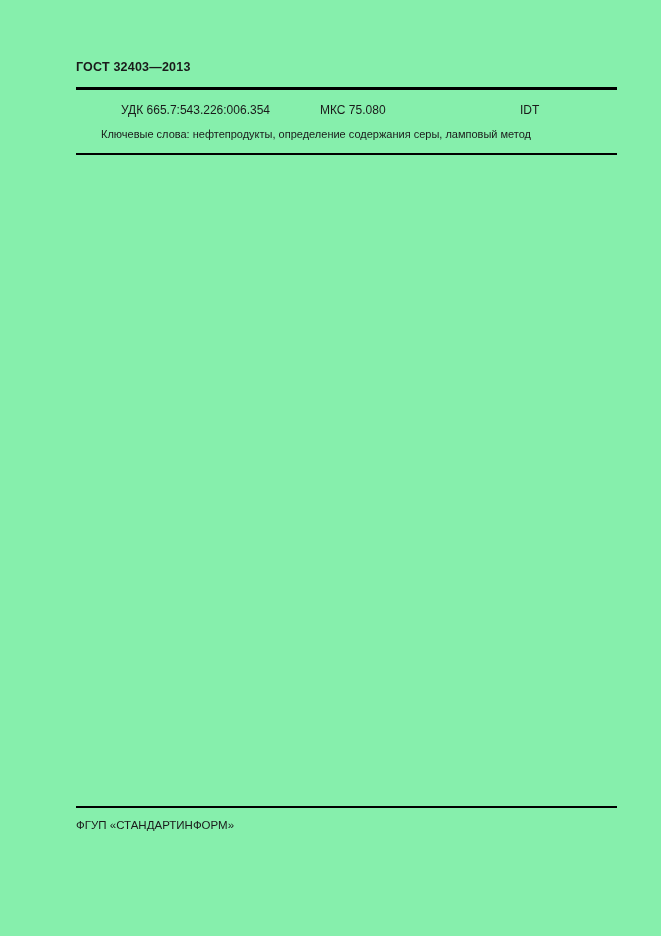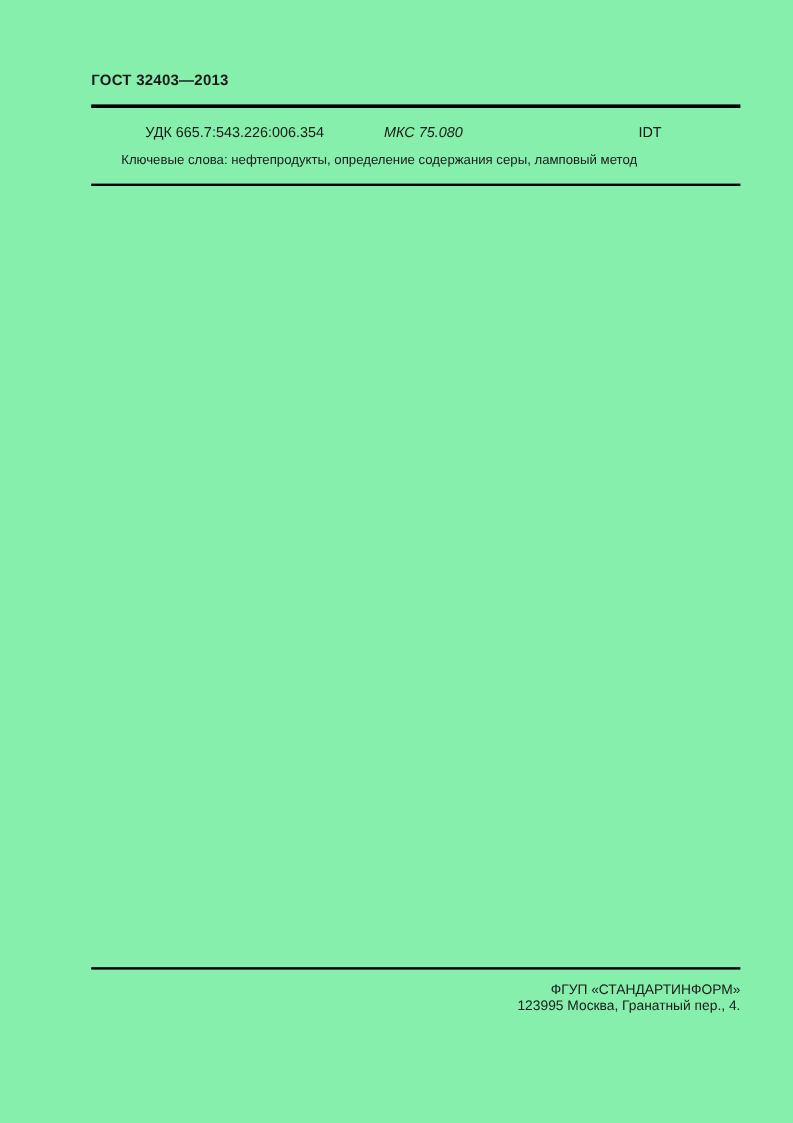--- a/index.html
+++ b/index.html
@@ -37,22 +37,22 @@
 
   .meta-row {
     position: absolute;
     left: 0;
     top: 103px;
     width: 661px;
     font-size: 12px;
     white-space: nowrap;
   }
   .udk { position: absolute; left: 88px; top: 0; margin-left: 33px; }
-  .mks { position: absolute; left: 320px; top: 0; font-style: italic; }
-  .idt { position: absolute; left: 532px; top: 0; }
+  .mks { position: absolute; left: 320px; top: 0; }
+  .idt { position: absolute; left: 520px; top: 0; }
 
   .keywords {
     position: absolute;
     left: 85px;
     top: 128px;
     width: 532px;
     font-size: 11px;
     white-space: nowrap;
     margin-left: 16px;
   }
@@ -81,21 +81,21 @@
     font-size: 7.5px;
     vertical-align: sub;
     line-height: 0;
   }
 
   .publisher {
     position: absolute;
     left: 76px;
     top: 819px;
     width: 541px;
-    text-align: right;
+    text-align: left;
     font-size: 11.5px;
     line-height: 13.5px;
     white-space: nowrap;
   }
   .gap-contact { display: inline-block; width: 47px; }
 </style>
 </head>
 <body>
 
 <div class="page">
@@ -114,16 +114,15 @@
 
   <div class="rule rule-thin-top"></div>
 
   <div class="imprint">
   </div>
 
   <div class="rule rule-thin-bottom"></div>
 
   <div class="publisher">
     <span class="imprint-line">ФГУП «СТАНДАРТИНФОРМ»</span>
-    <span class="imprint-line">123995 Москва, Гранатный пер., 4.</span>
   </div>
 
 </div>
 
 </body></html>

